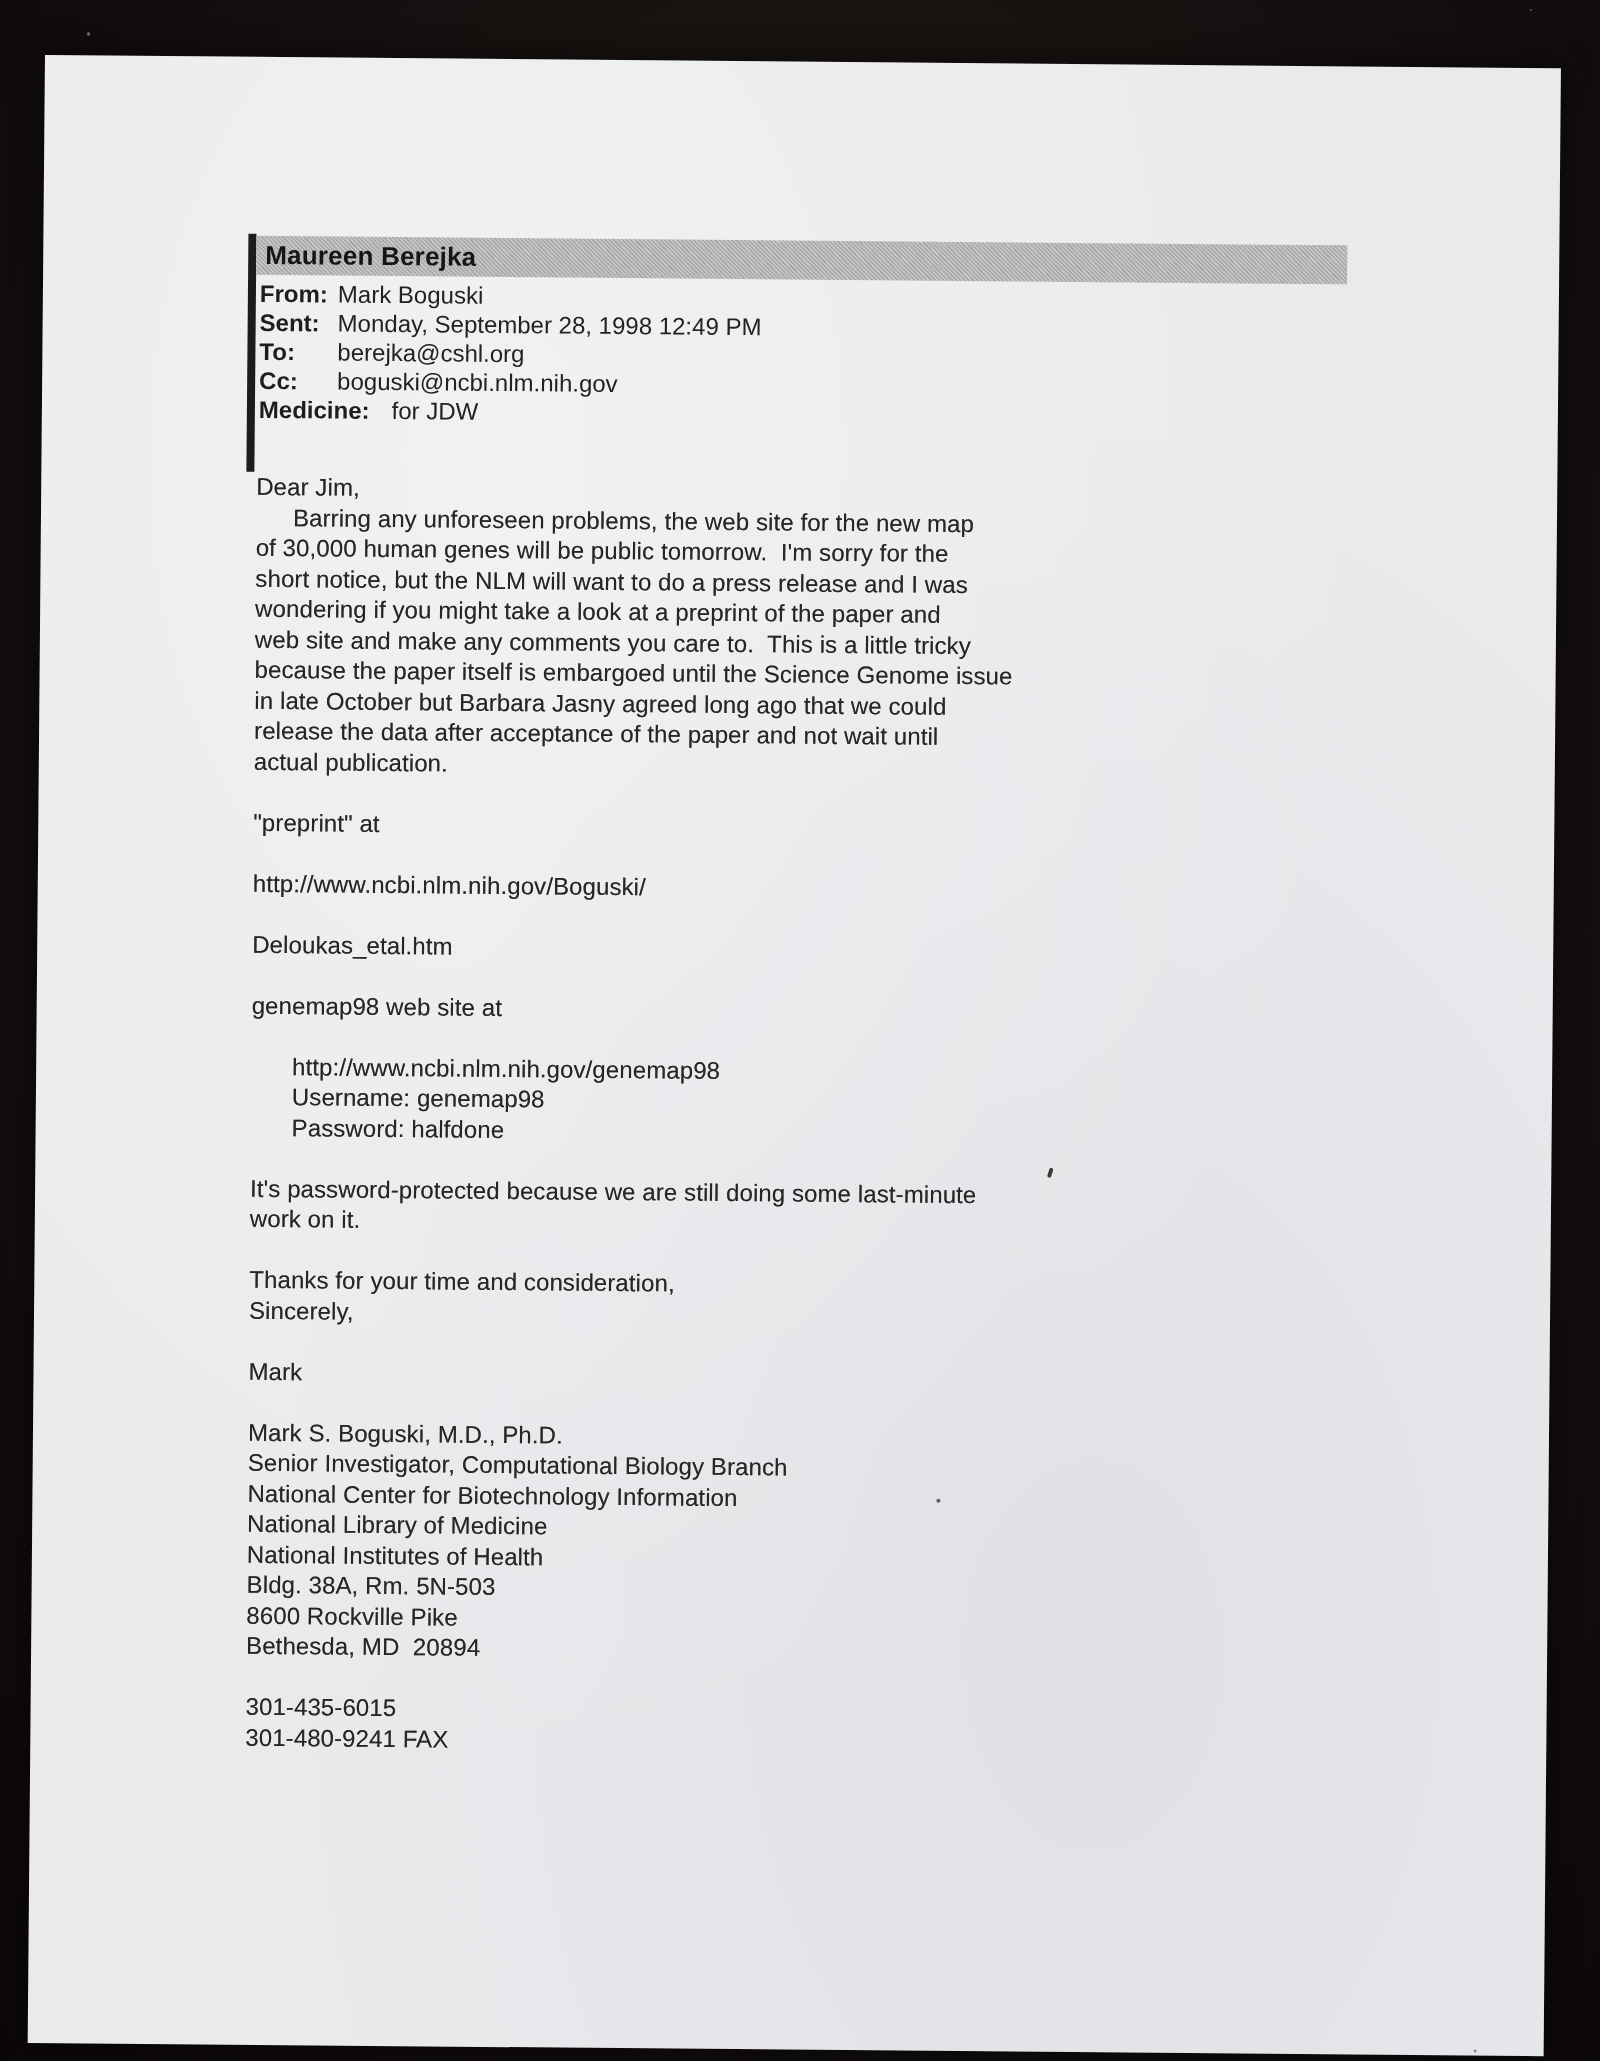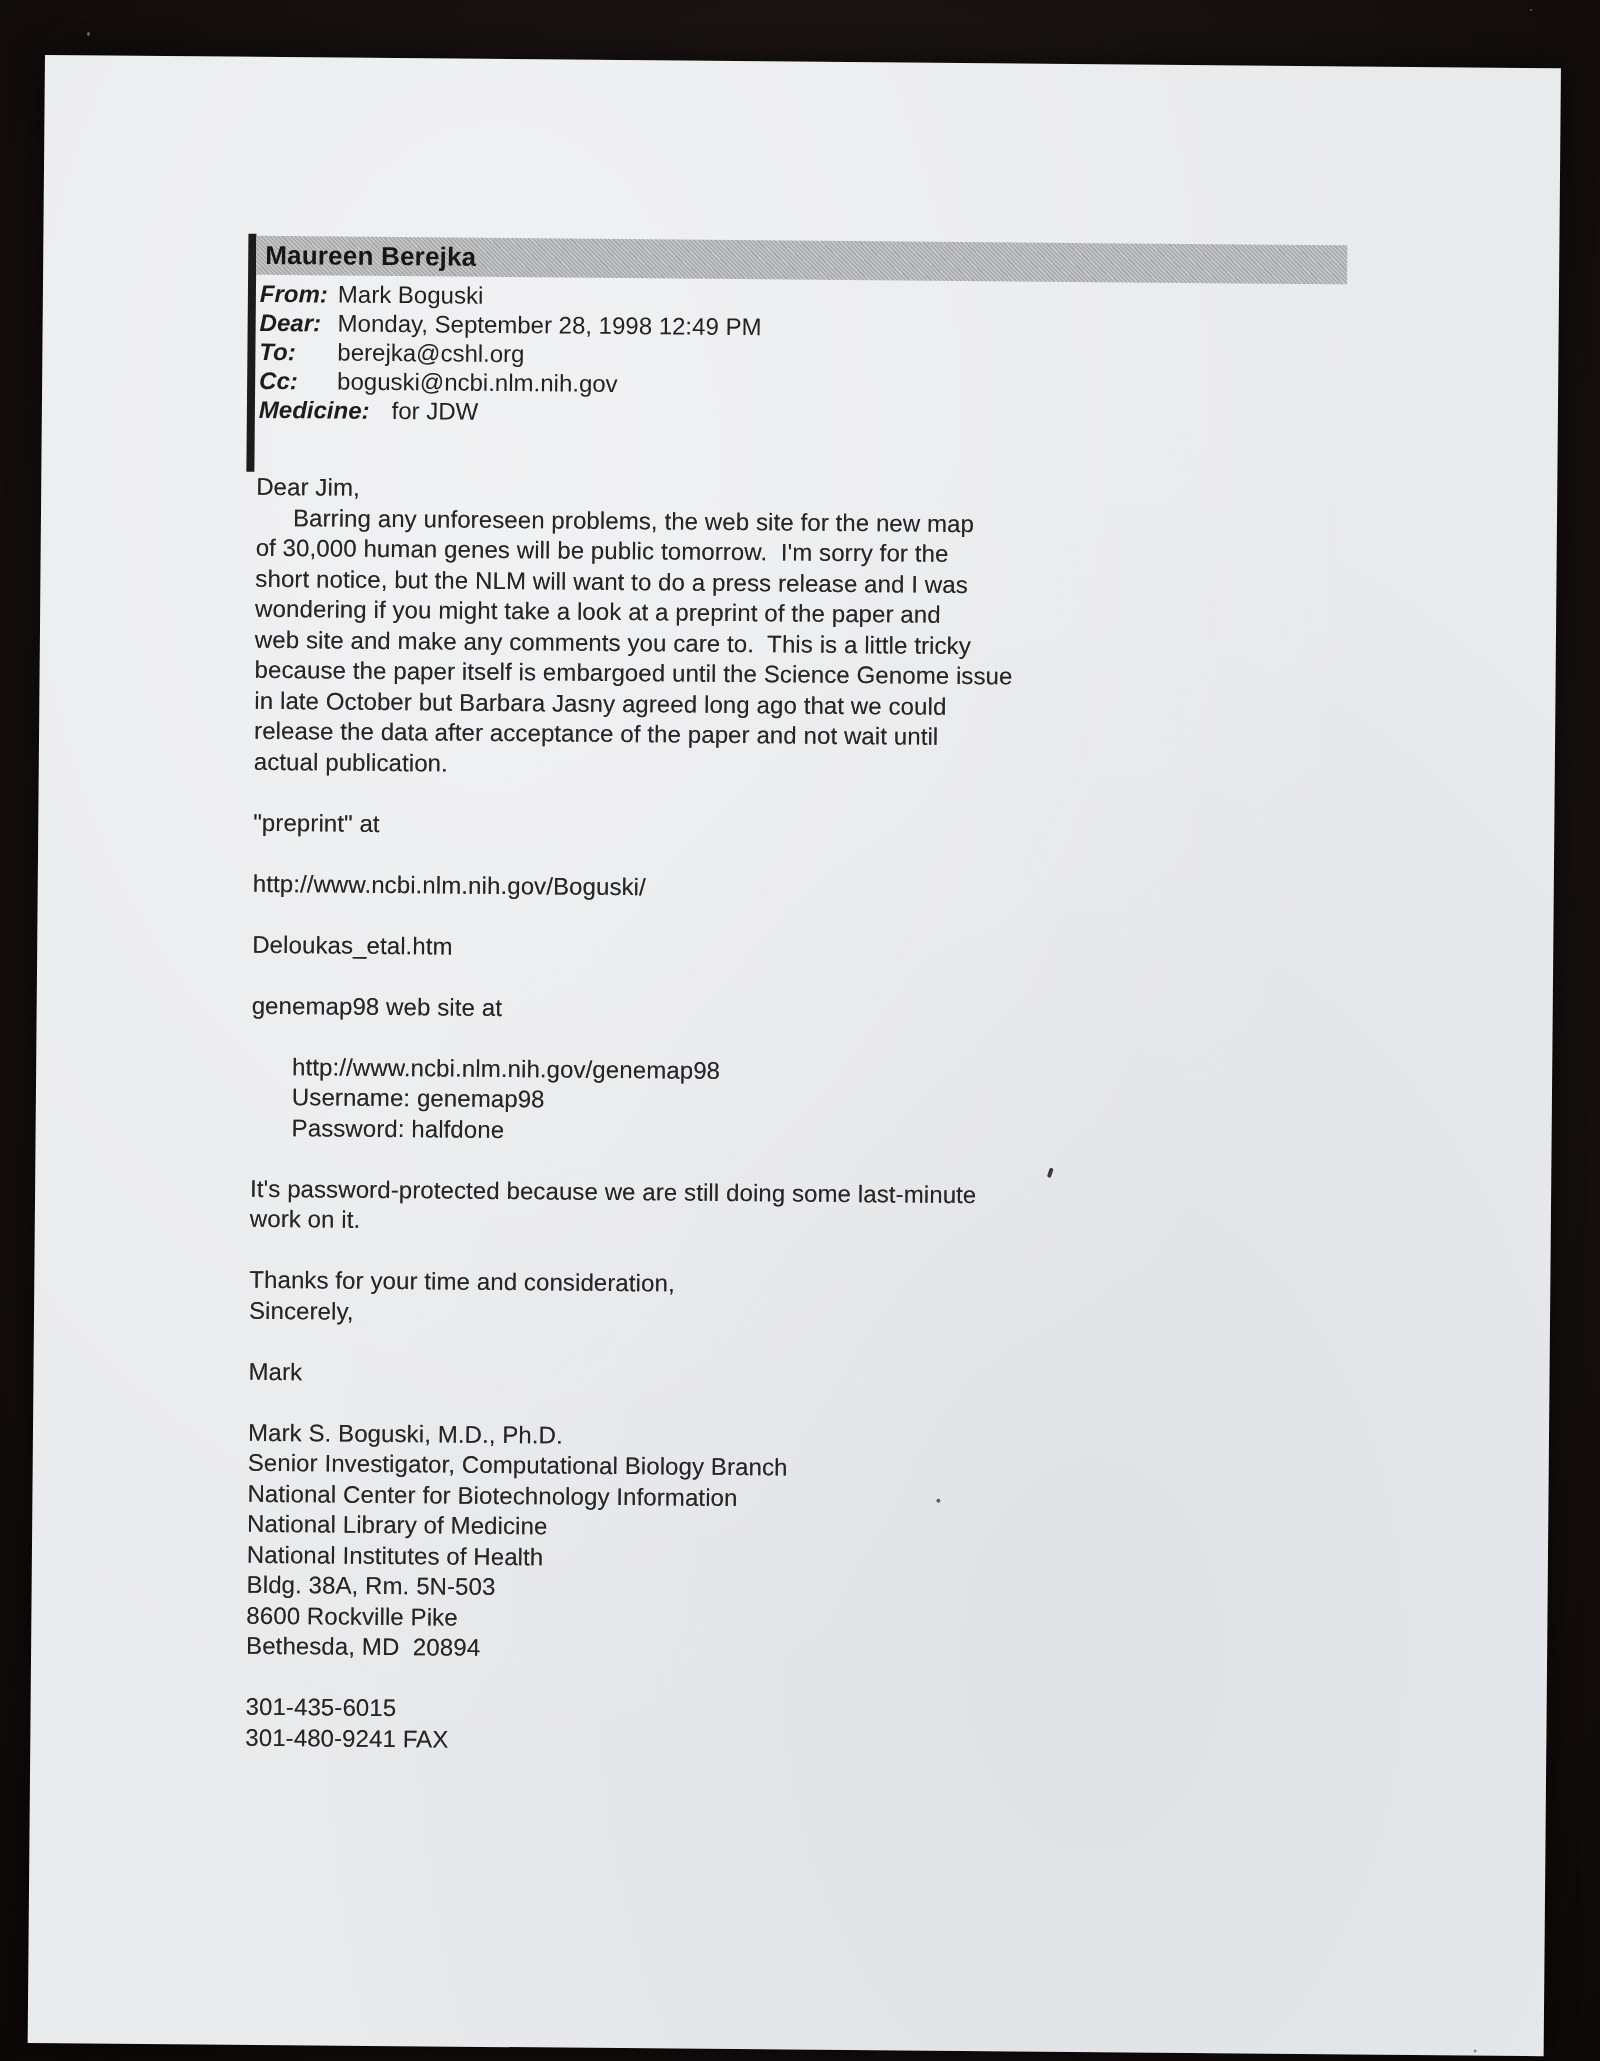--- a/index.html
+++ b/index.html
@@ -65,21 +65,20 @@
     display: flex;
     font-size: 24px;
     line-height: 29px;
     color: #222;
     white-space: pre;
   }
   .hdr-row .lbl {
     font-weight: bold;
     min-width: 78px;
     color: #1d1d1d;
-    font-style: italic;
   }
   .hdr-row.row-subject .val { margin-left: 22px; text-align: center; }
   
   .body-text {
     position: absolute;
     left: 215px;
     top: 415px;
     width: 900px;
     font-size: 24px;
     color: #262626;
@@ -117,21 +116,21 @@
   <div class="hdr-bar">
     <div class="hdr-name">Maureen Berejka</div>
   </div>
 
   <div class="hdr-fields">
     <div class="hdr-row">
       <span class="lbl">From:</span>
       <span class="val">Mark Boguski</span>
     </div>
     <div class="hdr-row">
-      <span class="lbl">Dear:</span>
+      <span class="lbl">Sent:</span>
       <span class="val">Monday, September 28, 1998 12:49 PM</span>
     </div>
     <div class="hdr-row">
       <span class="lbl">To:</span>
       <span class="val">berejka@cshl.org</span>
     </div>
     <div class="hdr-row">
       <span class="lbl">Cc:</span>
       <span class="val">boguski@ncbi.nlm.nih.gov</span>
     </div>

